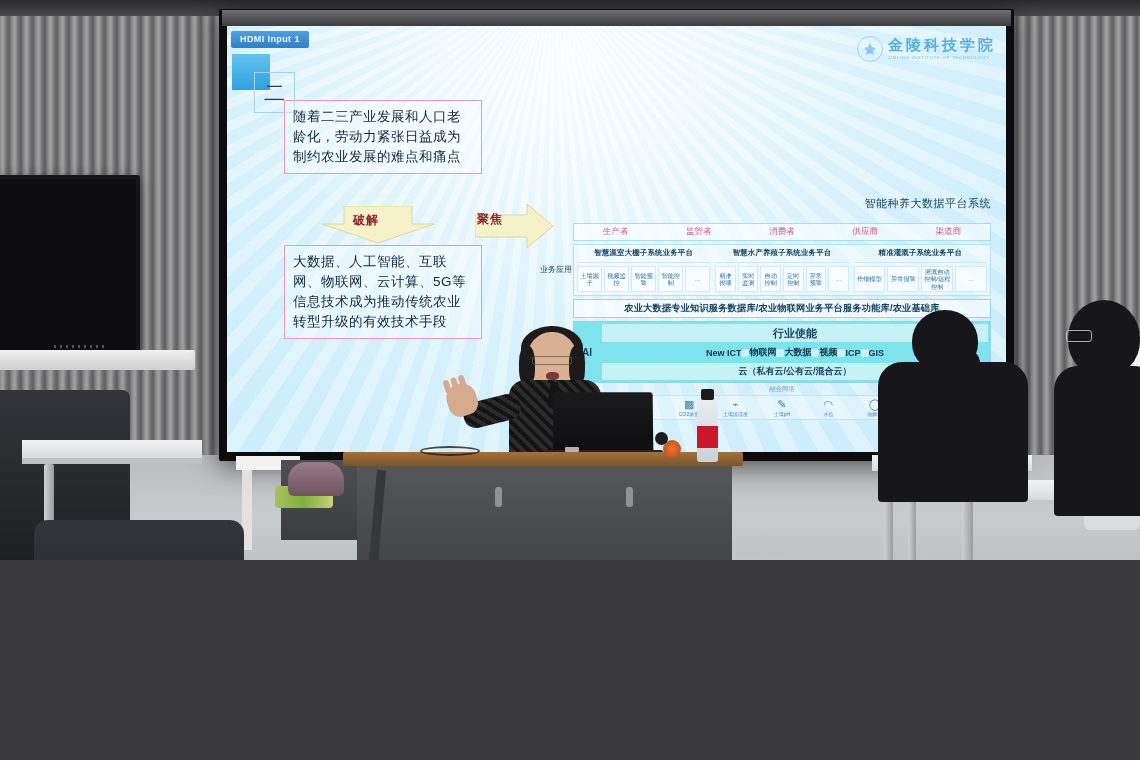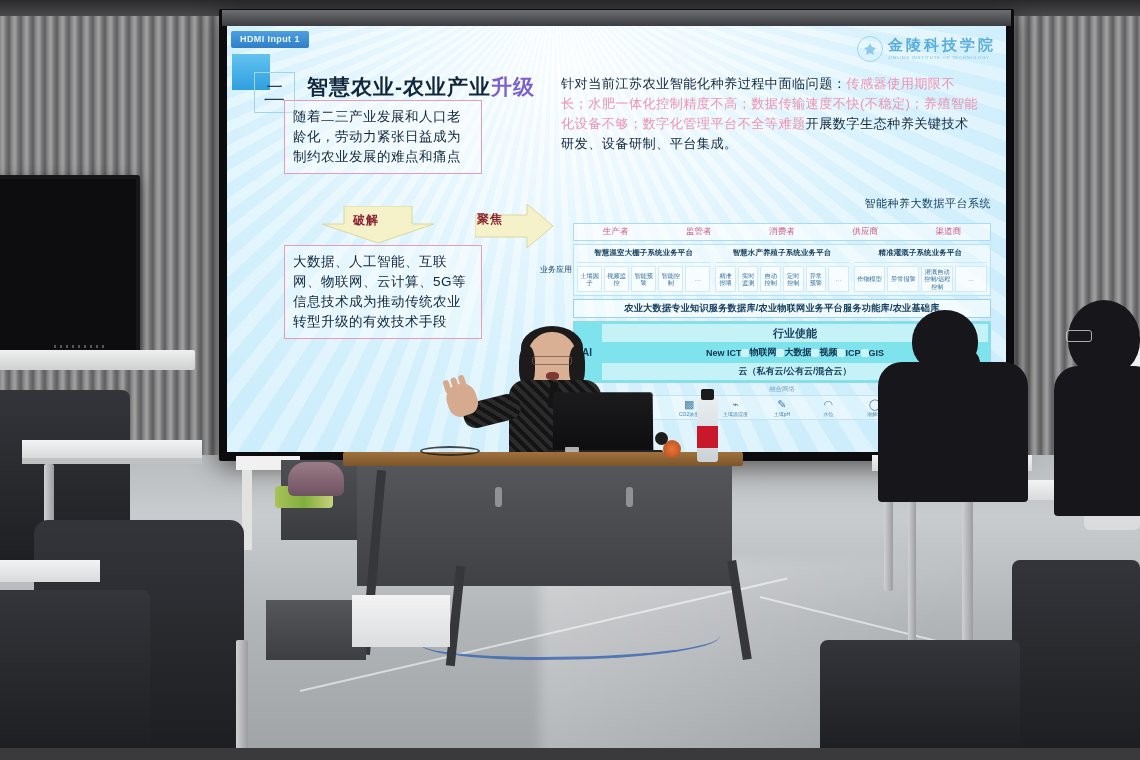--- a/index.html
+++ b/index.html
@@ -2,21 +2,21 @@
 <html><head>
 <meta charset="utf-8">
 <title>Classroom Presentation</title>
 <style>
   * { box-sizing: border-box; margin: 0; padding: 0; }
   body {
     width: 1140px; height: 760px; overflow: hidden;
     font-family: "Liberation Sans", sans-serif;
     background: #3a3a3c;
   }
-  .scene { position: relative; width: 1140px; height: 748px; overflow: hidden; }
+  .scene { position: relative; width: 1140px; height: 560px; overflow: hidden; }
 
   
   .wall {
     position: absolute; left: 0; top: 0; width: 1140px; height: 470px;
     background:
       repeating-linear-gradient(90deg,
         #8c8c8e 0px, #a2a2a4 3px, #76767a 6px, #5e5e62 9px, #8c8c8e 12px);
     filter: saturate(0.35);
   }
   .wall-dark-top {
@@ -405,45 +405,39 @@
           <path d="M8 2 L10 6 L14 7 L11 10 L12 14 L8 12 L4 14 L5 10 L2 7 L6 6 Z" fill="#59b0e0" opacity="0.75"></path>
         </svg>
       </div>
       <div>
         <div class="logo-txt-cn">金陵科技学院</div>
         <div class="logo-txt-en">JINLING INSTITUTE OF TECHNOLOGY</div>
       </div>
     </div>
 
     <div class="slide-num">二</div>
-    <div class="slide-title">
-      <span>智慧农业-农业产业</span><span class="hl">升级</span>
-    </div>
 
     <div class="lbox" id="lbox1">随着二三产业发展和人口老龄化，劳动力紧张日益成为制约农业发展的难点和痛点</div>
 
     <div class="arrow-down">
       <svg width="112" height="37" viewBox="0 0 112 37" aria-hidden="true">
         <polygon points="22,0 90,0 90,18 112,18 56,37 0,18 22,18" fill="#f5f2c9" stroke="#dcd79c" stroke-width="1"></polygon>
       </svg>
     </div>
     <div class="arrow-label" id="albl1">破解</div>
 
     <div class="arrow-right">
       <svg width="78" height="44" viewBox="0 0 78 44" aria-hidden="true">
         <polygon points="0,11 52,11 52,0 78,22 52,44 52,33 0,33" fill="#f5f2c9" stroke="#dcd79c" stroke-width="1"></polygon>
       </svg>
     </div>
     <div class="arrow-label" id="albl2">聚焦</div>
 
     <div class="lbox" id="lbox2">大数据、人工智能、互联网、物联网、云计算、5G等信息技术成为推动传统农业转型升级的有效技术手段</div>
 
-    <div class="rpara">
-      <span>针对当前江苏农业智能化种养过程中面临问题：</span><span class="pink">传感器使用期限不长；水肥一体化控制精度不高；数据传输速度不快(不稳定)；养殖智能化设备不够；数字化管理平台不全等难题</span><span>开展数字生态种养关键技术研发、设备研制、平台集成。</span>
-    </div>
 
     <div class="plat">
       <div class="plat-title">智能种养大数据平台系统</div>
 
       <div class="plat-row">
         <div class="plat-side"></div>
         <div class="plat-body">
           <div class="roles">
             <div>生产者</div>
             <div>监管者</div>

